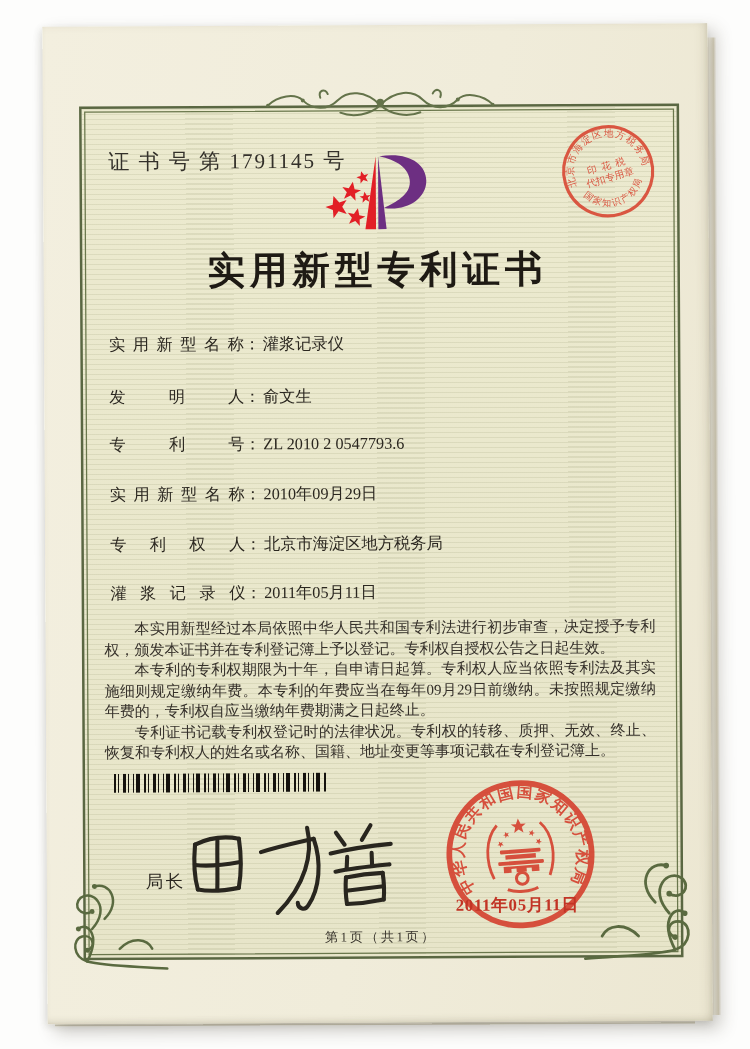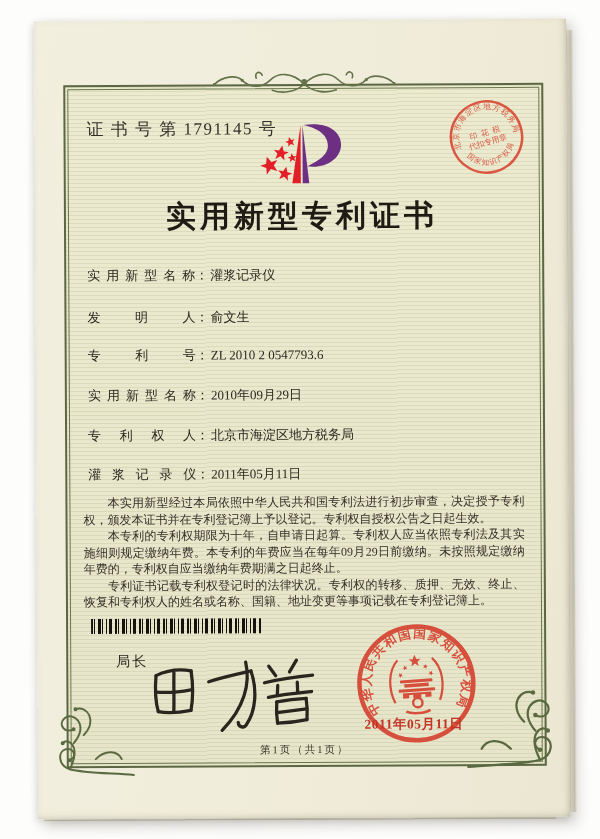--- a/index.html
+++ b/index.html
@@ -63,21 +63,21 @@
   .barcode{
     position:absolute;left:54px;top:598px;width:170px;height:15px;
     background:repeating-linear-gradient(90deg,
       #15120e 0 2px,transparent 2px 3px,
       #15120e 3px 4px,transparent 4px 7px,
       #15120e 7px 10px,transparent 10px 11px,
       #15120e 11px 12px,transparent 12px 15px,
       #15120e 15px 16px,transparent 16px 18px,
       #15120e 18px 21px,transparent 21px 24px);
   }
-  .director{position:absolute;left:79px;top:632px;font-size:14px;color:#2b2720;letter-spacing:2px;}
+  .director{position:absolute;left:79px;top:676px;font-size:14px;color:#2b2720;letter-spacing:2px;}
   .signature{position:absolute;left:108px;top:630px;width:172px;height:92px;transform:rotate(-2deg);}
   .office-seal{position:absolute;left:316px;top:601px;width:126px;height:126px;
     transform:rotate(-4deg);opacity:.9;}
   .seal-date{
     position:absolute;left:327px;top:696px;font-size:13.5px;color:#c23425;
     letter-spacing:.5px;font-weight:600;z-index:5;
   }
   .footer{
     position:absolute;left:29px;top:723px;width:476px;text-align:center;
     font-size:10.5px;color:#3a362e;letter-spacing:2px;

